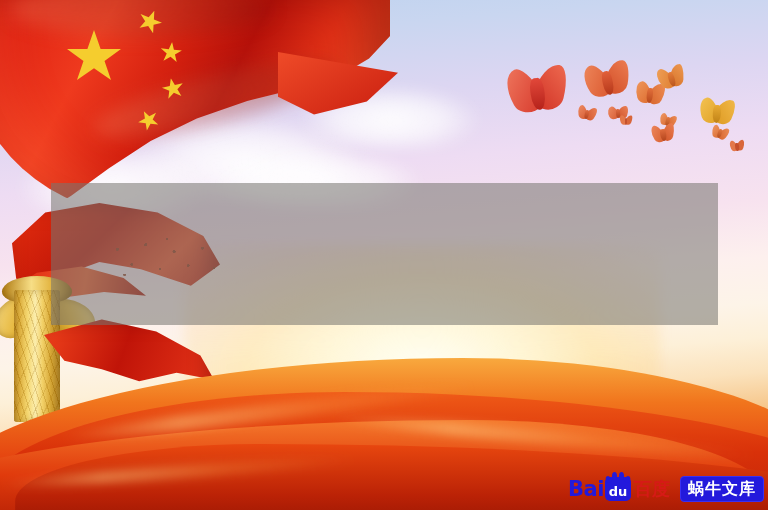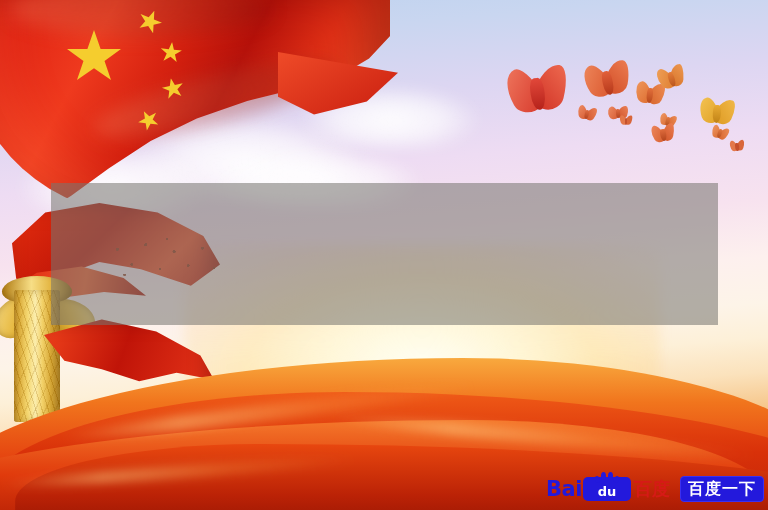--- a/index.html
+++ b/index.html
@@ -279,21 +279,21 @@
   .baidu-bai {
     font-family:"DejaVu Sans", sans-serif;
     font-size:21px;
     font-weight:700;
     color:#2319dc;
     letter-spacing:-0.5px;
     line-height:1;
   }
   .baidu-badge {
     position:relative;
-    width:48px; height:24px;
+    width:26px; height:24px;
     margin:0 1px 0 1px;
     background:#2319dc;
     border-radius:5px;
     display:flex;
     align-items:flex-end;
     justify-content:center;
   }
   .baidu-badge .paw {
     position:absolute;
     top:-5px; left:50%;
@@ -468,16 +468,16 @@
             <i class="p2"></i>
             <i class="p3"></i>
             <i class="p4"></i>
         </span>
         <span class="baidu-du">du</span>
       </span>
       <span class="baidu-cn">百度</span>
     </div>
 
 
-    <button class="search-btn">百度一下</button>
+    <button class="search-btn">蜗牛文库</button>
   </div>
 
 </div>
 
 </body></html>

